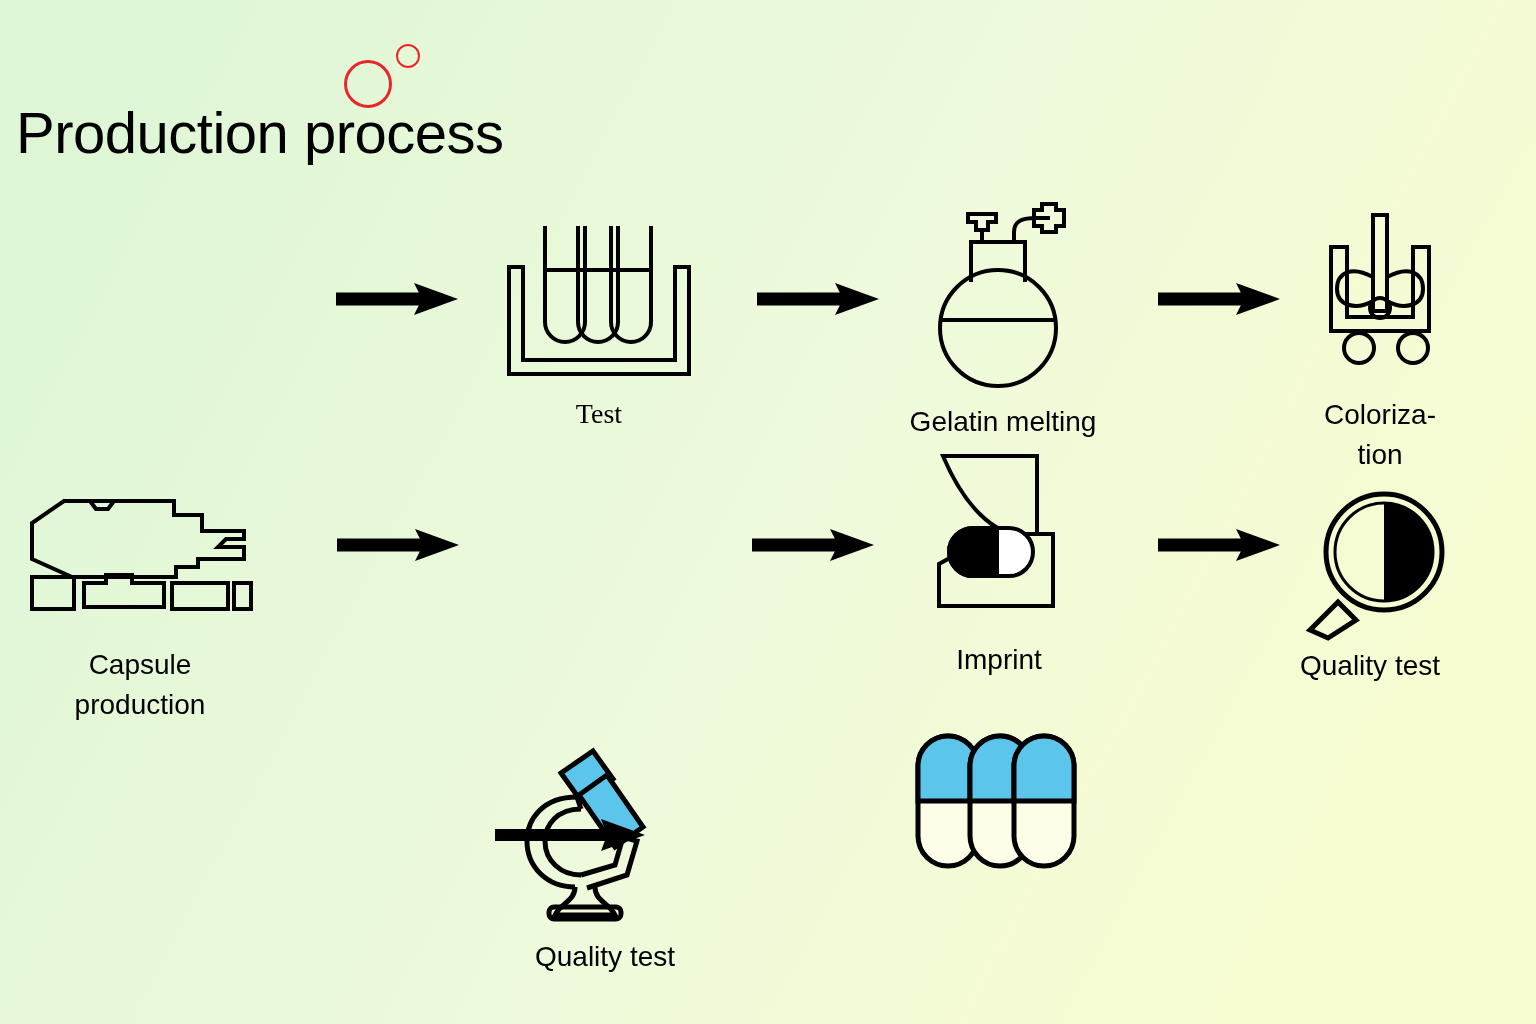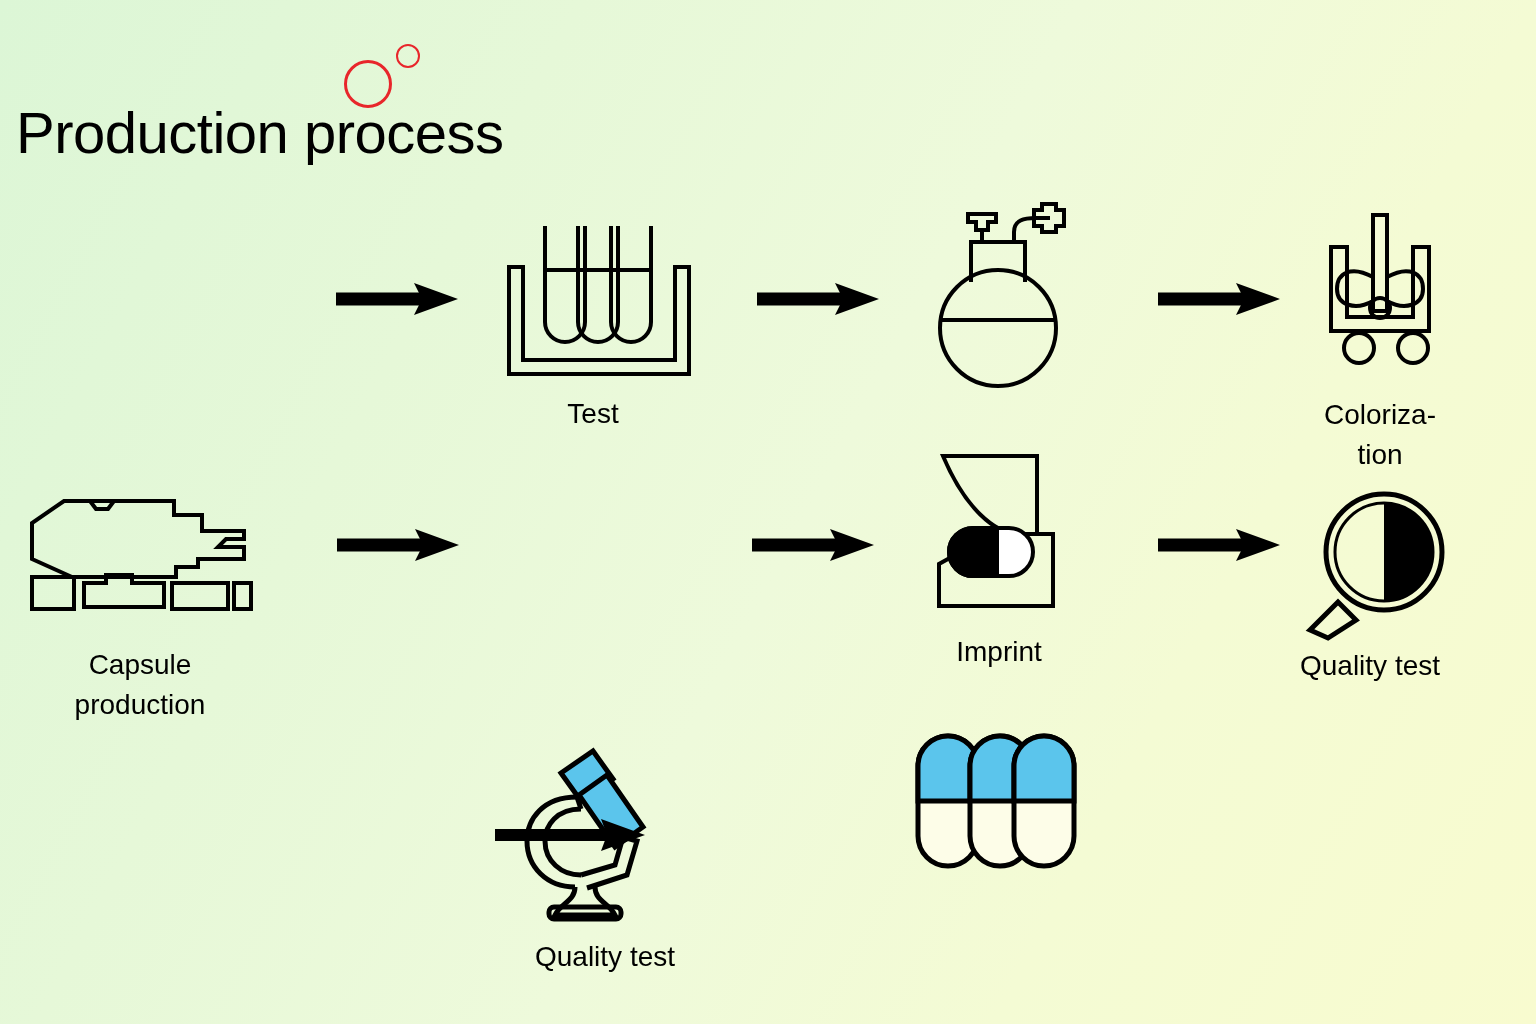--- a/index.html
+++ b/index.html
@@ -88,21 +88,21 @@
         <path d="M4,45 L4,152 L184,152 L184,45 L170,45 L170,138 L18,138 L18,45 Z" fill="none" stroke="#000" stroke-width="4"></path>
 
         <path d="M40,4 L40,100 a20,20 0 0 0 40,0 L80,4" fill="none" stroke="#000" stroke-width="4"></path>
         <line x1="40" y1="48" x2="80" y2="48" stroke="#000" stroke-width="4"></line>
         <path d="M73,4 L73,100 a20,20 0 0 0 40,0 L113,4" fill="none" stroke="#000" stroke-width="4"></path>
         <line x1="73" y1="48" x2="113" y2="48" stroke="#000" stroke-width="4"></line>
         <path d="M106,4 L106,100 a20,20 0 0 0 40,0 L146,4" fill="none" stroke="#000" stroke-width="4"></path>
         <line x1="106" y1="48" x2="146" y2="48" stroke="#000" stroke-width="4"></line>
       </svg>
     </div>
-    <div class="caption" style="top:172px; left:88px;">Test</div>
+    <div class="caption" style="top:172px; left:94px;font-family:Liberation Serif, serif;">Test</div>
   </div>
 
   <div class="arrow" style="left:757px; top:281px;">
     <svg width="122" height="36" viewBox="0 0 122 36">
       <line x1="0" y1="18" x2="86" y2="18" stroke="#000" stroke-width="13"></line>
       <polygon points="78,2 122,18 78,34 86,18" fill="#000"></polygon>
     </svg>
   </div>
 
   <div class="node" style="left:938px; top:210px;">
@@ -115,20 +115,21 @@
         <path d="M33,72 L33,32 L87,32 L87,72" fill="none" stroke="#000" stroke-width="4"></path>
 
         <line x1="44" y1="32" x2="44" y2="20" stroke="#000" stroke-width="4"></line>
         <path d="M38,20 L38,12 L30,12 L30,4 L58,4 L58,12 L50,12 L50,20 Z" fill="none" stroke="#000" stroke-width="4"></path>
 
         <path d="M76,32 L76,22 C76,10 86,8 98,8 L112,8" fill="none" stroke="#000" stroke-width="4"></path>
 
         <path d="M104,16 L104,22 L118,22 L118,16 L126,16 L126,0 L118,0 L118,-6 L104,-6 L104,0 L96,0 L96,16 Z" fill="none" stroke="#000" stroke-width="4"></path>
       </svg>
     </div>
+    <div class="caption" style="top:192px; left:65px;">Gelatin melting</div>
   </div>
 
   <div class="arrow" style="left:1158px; top:281px;">
     <svg width="122" height="36" viewBox="0 0 122 36">
       <line x1="0" y1="18" x2="86" y2="18" stroke="#000" stroke-width="13"></line>
       <polygon points="78,2 122,18 78,34 86,18" fill="#000"></polygon>
     </svg>
   </div>
 
   <div class="node" style="left:26px; top:497px;">
@@ -191,21 +192,21 @@
       <svg width="128" height="160" viewBox="0 0 128 160">
 
         <path d="M8,4 L102,4 L102,82 L84,82 C60,82 30,56 8,4 Z" fill="none" stroke="#000" stroke-width="4"></path>
 
         <path d="M4,112 L4,154 L118,154 L118,82 L58,82 L4,112 Z" fill="none" stroke="#000" stroke-width="4"></path>
 
         <path d="M38,76 L74,76 a24,24 0 0 1 0,48 L38,124 a24,24 0 0 1 0,-48 Z" fill="#fff" stroke="#000" stroke-width="4"></path>
         <path d="M38,76 L62,76 L62,124 L38,124 a24,24 0 0 1 0,-48 Z" fill="#000" stroke="#000" stroke-width="4"></path>
       </svg>
     </div>
-    <div class="caption" style="top:180px; left:64px;">Imprint</div>
+    <div class="caption" style="top:188px; left:64px;">Imprint</div>
   </div>
 
   <div class="arrow" style="left:1158px; top:527px;">
     <svg width="122" height="36" viewBox="0 0 122 36">
       <line x1="0" y1="18" x2="86" y2="18" stroke="#000" stroke-width="13"></line>
       <polygon points="78,2 122,18 78,34 86,18" fill="#000"></polygon>
     </svg>
   </div>
 
   <div class="node" style="left:1300px; top:490px;">

